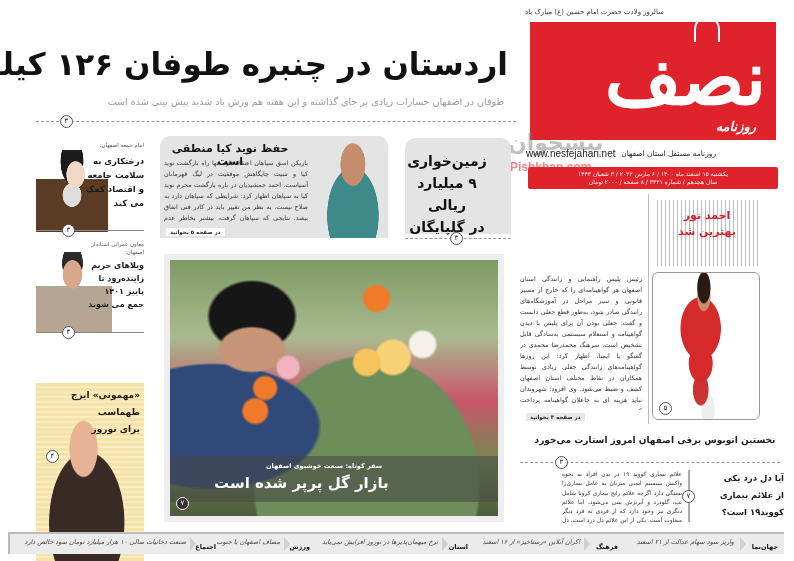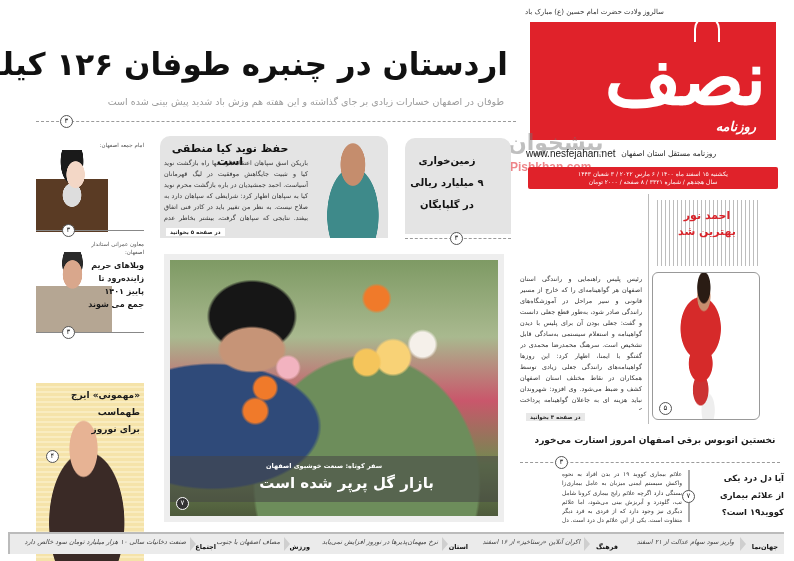--- a/index.html
+++ b/index.html
@@ -86,32 +86,38 @@
 <div class="abs page-ref" style="left:60px;top:115px;">۳</div>
 
 <div class="abs greybox" style="left:160px;top:136px;width:228px;height:102px;">
   <div class="abs photo coach" style="left:150px;top:0;width:78px;height:102px;"></div>
   <div class="abs box-title" style="right:88px;top:6px;width:140px;font-size:11px;">حفظ نوید کیا منطقی است</div>
   <div class="abs body-text" style="right:80px;top:22px;width:144px;height:66px;overflow:hidden;">باریکن اسق سپاهان اعتقاد دارد تنها راه بازگشت نوید کیا و تثبیت جایگاهش موفقیت در لیگ قهرمانان آسیاست. احمد جمشیدیان در باره بازگشت محرم نوید کیا به سپاهان اظهار کرد: شرایطی که سپاهان دارد به صلاح نیست. به نظر من تغییر باید در کادر فنی اتفاق بیفتد. نتایجی که سپاهان گرفت، بیشتر بخاطر عدم تمرکز تیم بود و این باعث شد تیم وارد بحران و از جام حذف...</div>
   <div class="abs read-more" style="left:6px;top:92px;">در صفحه ۵ بخوانید</div>
 </div>
 
 <div class="abs greybox" style="left:405px;top:138px;width:106px;height:96px;">
-  <div class="abs box-title" style="left:0;top:12px;width:84px;font-size:10px;line-height:22px;">
+  <div class="abs box-title" style="left:0;top:12px;width:84px;font-size:14px;line-height:22px;">
     <div>زمین‌خواری</div>
     <div>۹ میلیارد ریالی</div>
     <div>در گلپایگان</div>
   </div>
 </div>
 <div class="abs rule" style="left:405px;top:238px;width:106px;"></div>
 <div class="abs page-ref" style="left:450px;top:232px;">۳</div>
 
 <div class="abs" style="left:36px;top:140px;width:108px;height:92px;">
   <div class="abs photo cleric" style="left:0;top:10px;width:72px;height:82px;"></div>
   <div class="abs" style="right:0;top:2px;font-size:5.5px;color:#555;">امام جمعه اصفهان:</div>
+  <div class="abs" style="right:0;top:14px;width:60px;font-size:8.5px;font-weight:bold;line-height:14px;">
+    <div>درختکاری به</div>
+    <div>سلامت جامعه</div>
+    <div>و اقتصاد کمک</div>
+    <div>می کند</div>
+  </div>
 </div>
 <div class="abs rule" style="left:36px;top:230px;width:108px;border-top-style:solid;border-color:#888;"></div>
 <div class="abs page-ref" style="left:62px;top:224px;">۳</div>
 
 <div class="abs" style="left:36px;top:240px;width:108px;height:92px;">
   <div class="abs photo official" style="left:0;top:12px;width:76px;height:80px;"></div>
   <div class="abs" style="right:0;top:0;width:60px;font-size:5.5px;color:#555;line-height:8px;">معاون عمرانی استاندار اصفهان:</div>
   <div class="abs" style="right:0;top:19px;width:62px;font-size:8px;font-weight:bold;line-height:13px;">
     <div>ویلاهای حریم</div>
     <div>زاینده‌رود تا</div>
@@ -128,21 +134,21 @@
     <div>«مهمونی» ایرج طهماسب</div>
     <div>برای نوروز</div>
   </div>
   <div class="abs page-ref" style="left:10px;top:67px;">۴</div>
 </div>
 
 <div class="abs" style="left:164px;top:254px;width:340px;height:268px;background:#eee;">
   <div class="abs photo flowers" style="left:6px;top:6px;width:328px;height:256px;"></div>
   <div class="abs caption-band" style="left:6px;top:202px;width:328px;height:46px;"></div>
   <div class="abs" style="left:60px;top:208px;width:200px;text-align:center;color:#fff;font-size:6.5px;font-weight:bold;">سفر کوتاه: صنعت خوشبوی اصفهان</div>
-  <div class="abs" style="left:50px;top:220px;width:220px;text-align:right;color:#fff;font-size:15px;font-weight:bold;">بازار گل پرپر شده است</div>
+  <div class="abs" style="left:50px;top:220px;width:220px;text-align:left;color:#fff;font-size:15px;font-weight:bold;">بازار گل پرپر شده است</div>
   <div class="abs page-ref" style="left:12px;top:243px;background:#333;color:#fff;border-color:#fff;">۷</div>
 </div>
 
 <div class="abs" style="left:516px;top:194px;width:130px;height:230px;">
   <div class="abs body-text" style="left:4px;top:80px;width:122px;height:136px;overflow:hidden;line-height:11px;">رئیس پلیس راهنمایی و رانندگی استان اصفهان هر گواهینامه‌ای را که خارج از مسیر قانونی و سیر مراحل در آموزشگاه‌های رانندگی صادر شود، به‌طور قطع جعلی دانست و گفت: جعلی بودن آن برای پلیس با دیدن گواهینامه و استعلام سیستمی به‌سادگی قابل تشخیص است. سرهنگ محمدرضا محمدی در گفتگو با ایمنا، اظهار کرد: این روزها گواهینامه‌های رانندگی جعلی زیادی توسط همکاران در نقاط مختلف استان اصفهان کشف و ضبط می‌شود. وی افزود: شهروندان نباید هزینه ای به جاعلان گواهینامه پرداخت کنند.</div>
   <div class="abs read-more" style="left:10px;top:219px;background:#e8e8e8;">در صفحه ۳ بخوانید</div>
 </div>
 <div class="abs" style="left:648px;top:194px;width:1px;height:230px;background:#bbb;"></div>
 
 <div class="abs player-bg" style="left:654px;top:200px;width:106px;height:66px;"></div>

